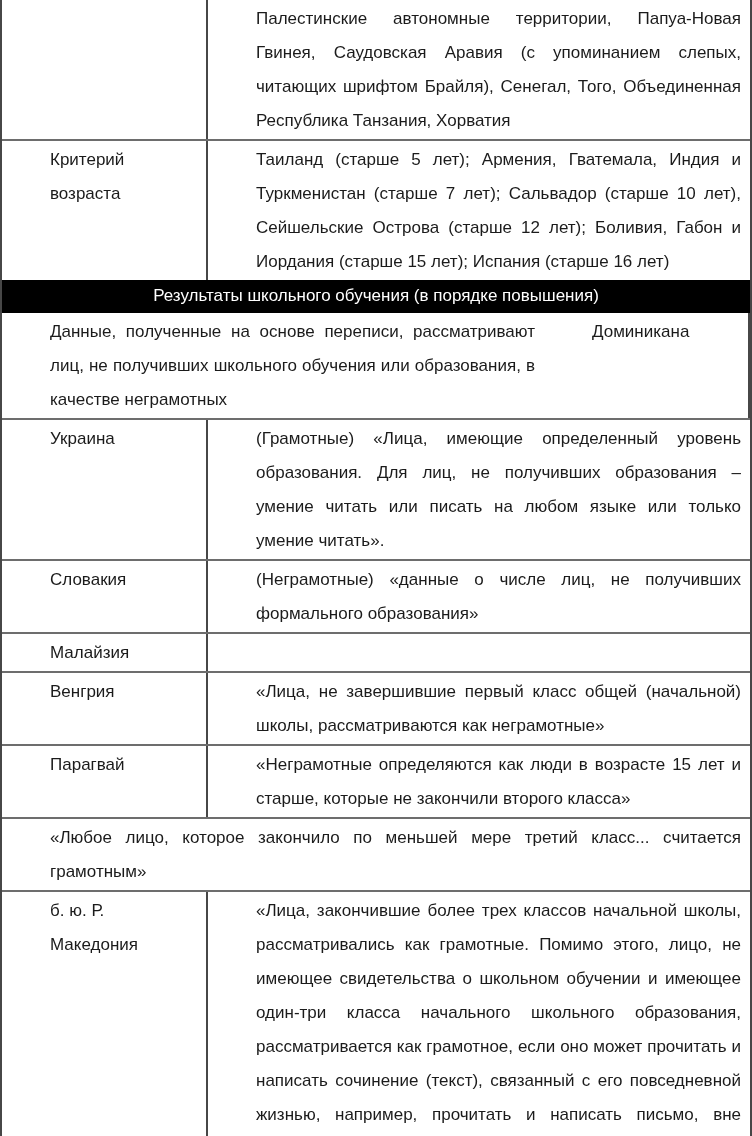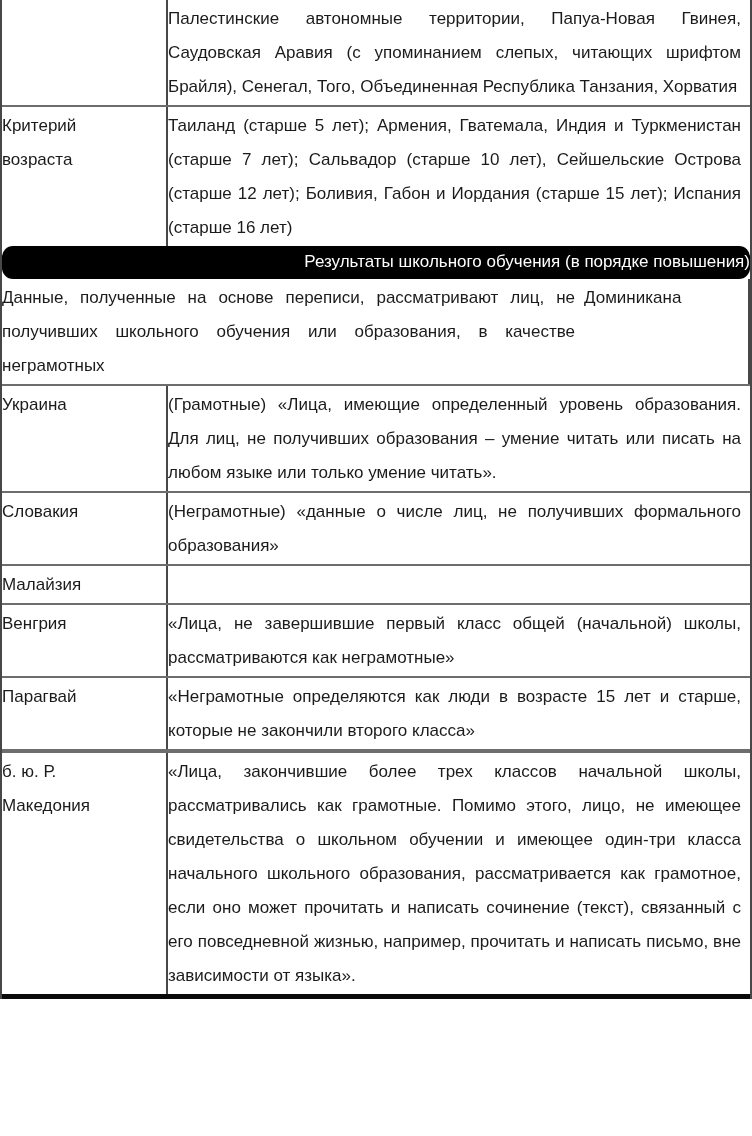--- a/index.html
+++ b/index.html
@@ -24,40 +24,40 @@
   .row {
     display: flex;
     border-bottom: 2px solid #6d6d6d;
     background: #ffffff;
   }
   .row.no-sep { border-bottom: none; justify-content: space-between; }
   .row.last { border-bottom: 5px solid #0a0a0a; }
   .cell {
     font-size: 17px;
     line-height: 34px;
-    padding: 2px 8px 1px 0;
+    padding: 2px 8px 1px 8px;
+    margin-left: 40px;
   }
   .cell.left {
     flex: none;
     width: 166px;
     border-right: 2px solid #474747;
     white-space: pre-line;
   }
   .cell.right {
     flex: 1;
     text-align: justify;
     padding-right: 9px;
   }
   .band {
     flex: none;
     height: 33px;
     line-height: 32px;
-    text-align: right;
+    text-align: center;
     font-size: 17px;
-    border-radius: 11px;
   }
 </style>
 </head>
 <body>
 
 <div class="doc-table">
 
   <div class="row">
     <div class="cell left"></div>
     <div class="cell right">Палестинские автономные территории, Папуа-Новая Гвинея, Саудовская Аравия (с упоминанием слепых, читающих шрифтом Брайля), Сенегал, Того, Объединенная Республика Танзания, Хорватия</div>
@@ -96,20 +96,21 @@
     <div class="cell left">Венгрия</div>
     <div class="cell right">«Лица, не завершившие первый класс общей (начальной) школы, рассматриваются как неграмотные»</div>
   </div>
 
   <div class="row">
     <div class="cell left">Парагвай</div>
     <div class="cell right">«Неграмотные определяются как люди в возрасте 15 лет и старше, которые не закончили второго класса»</div>
   </div>
 
   <div class="row">
+    <div class="cell right">«Любое лицо, которое закончило по меньшей мере третий класс... считается грамотным»</div>
   </div>
 
   <div class="row last">
     <div class="cell left">б. ю. Р.
 Македония</div>
     <div class="cell right">«Лица, закончившие более трех классов начальной школы, рассматривались как грамотные. Помимо этого, лицо, не имеющее свидетельства о школьном обучении и имеющее один-три класса начального школьного образования, рассматривается как грамотное, если оно может прочитать и написать сочинение (текст), связанный с его повседневной жизнью, например, прочитать и написать письмо, вне зависимости от языка».</div>
   </div>
 
 </div>
 

